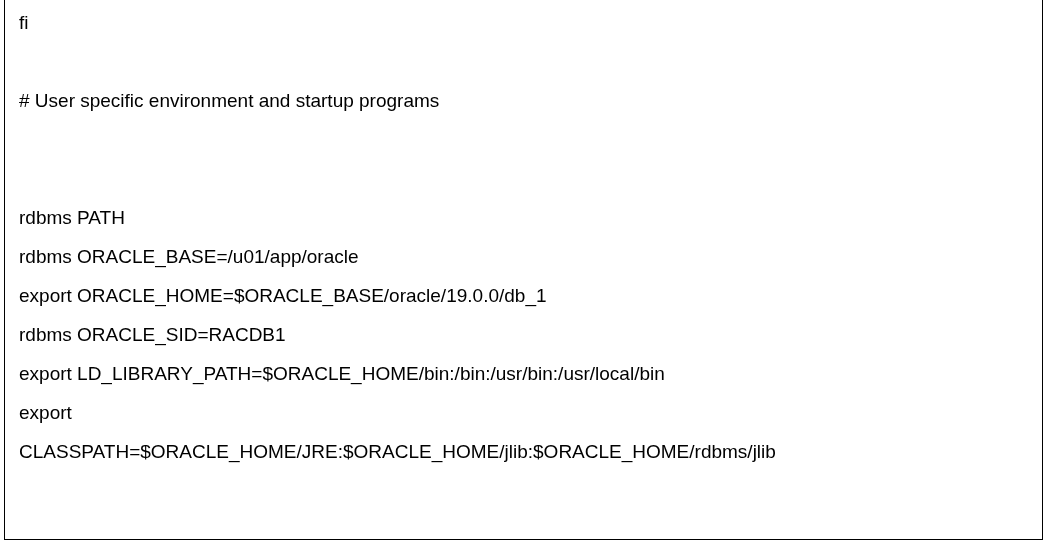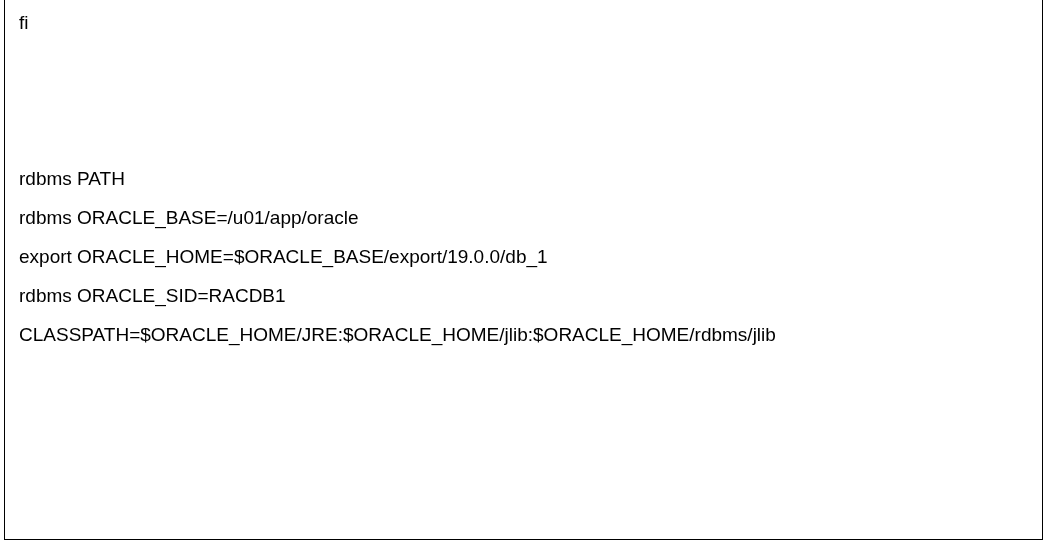--- a/index.html
+++ b/index.html
@@ -30,20 +30,23 @@
     .blank-line {
       height: 39px;
     }
   </style>
 </head>
 <body>
 
 <div class="code-box">
   <div class="code-line">fi</div>
   <div class="blank-line"></div>
+  <div class="code-line"># User specific environment and startup programs</div>
   <div class="blank-line"></div>
   <div class="blank-line"></div>
   <div class="code-line">rdbms PATH</div>
   <div class="code-line">rdbms ORACLE_BASE=/u01/app/oracle</div>
-  <div class="code-line">export ORACLE_HOME=$ORACLE_BASE/export/19.0.0/db_1</div>
+  <div class="code-line">export ORACLE_HOME=$ORACLE_BASE/oracle/19.0.0/db_1</div>
   <div class="code-line">rdbms ORACLE_SID=RACDB1</div>
+  <div class="code-line">export LD_LIBRARY_PATH=$ORACLE_HOME/bin:/bin:/usr/bin:/usr/local/bin</div>
+  <div class="code-line">export</div>
   <div class="code-line">CLASSPATH=$ORACLE_HOME/JRE:$ORACLE_HOME/jlib:$ORACLE_HOME/rdbms/jlib</div>
 </div>
 
 </body></html>

